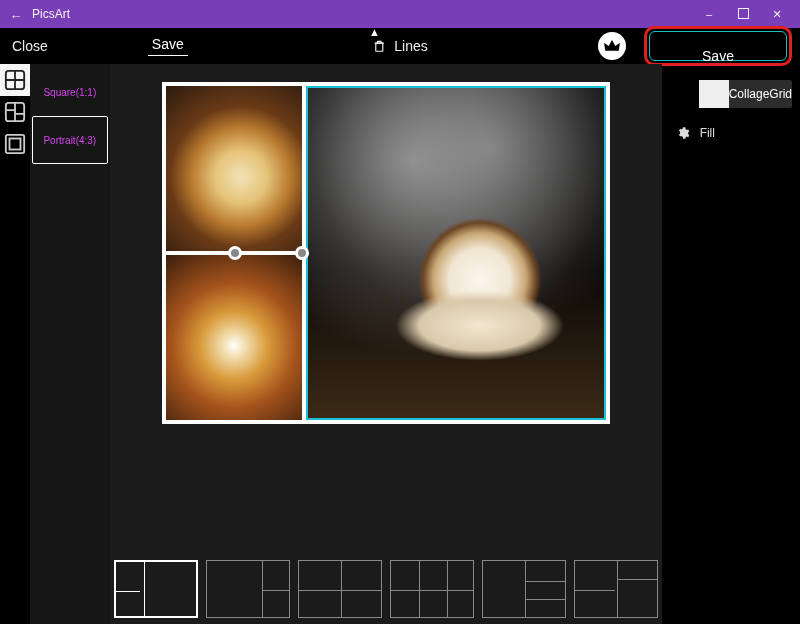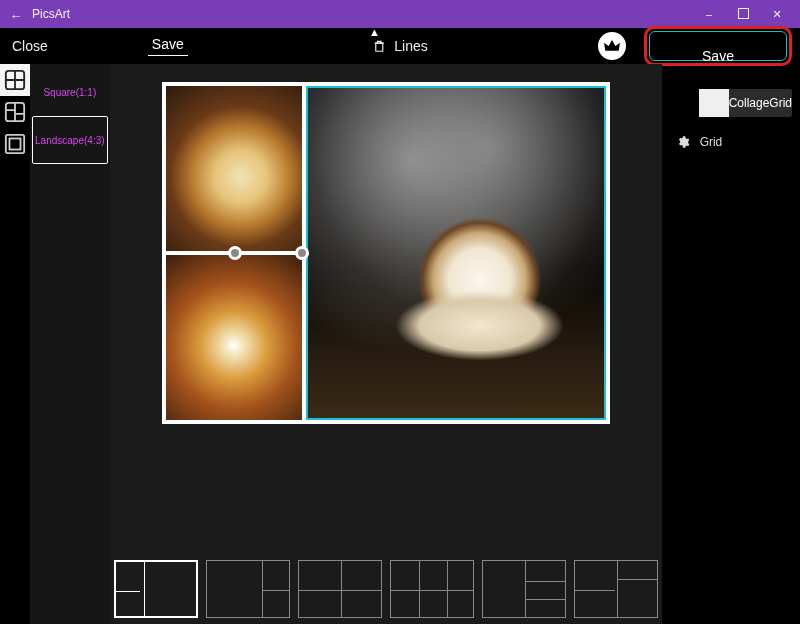--- a/index.html
+++ b/index.html
@@ -50,21 +50,21 @@
   .handle { position:absolute; width:14px; height:14px; border:3px solid #fff; border-radius:50%; background:#888; transform:translate(-50%,-50%); z-index:3; }
   
   .layout-strip { height: 66px; display:flex; align-items:center; gap:8px; padding:0 4px 4px 4px; overflow:hidden; }
   .layout-thumb { width: 84px; height: 58px; border:1px solid #888; position:relative; flex:0 0 auto; }
   .layout-thumb.sel { border:2px solid #fff; }
   .layout-thumb .v { position:absolute; top:0; bottom:0; width:1px; background:#888; }
   .layout-thumb .h { position:absolute; left:0; right:0; height:1px; background:#888; }
   .layout-thumb.sel .v, .layout-thumb.sel .h { background:#fff; }
   
   .rpanel { width: 142px; background:#000; border-top:1px solid #000; padding-top:6px; }
-  .rpanel .chip { margin:18px 8px 10px; height:28px; border-radius:2px; display:flex; align-items:center; overflow:hidden;padding-left:29px; }
+  .rpanel .chip { margin:9px 8px 10px; height:28px; border-radius:2px; display:flex; align-items:center; overflow:hidden;padding-left:29px; }
   .rpanel .chip .swatch { width:30px; height:100%; background:#efefef; }
   .rpanel .chip .lbl { flex:1; background:#2c2c2c; color:#fff; font-size:12px; display:flex; align-items:center; justify-content:center; height:100%; }
   .rpanel .opt { display:flex; align-items:center; gap:10px; padding:8px 14px; font-size:12px; color:#ddd; }
   .gear { width:14px; height:14px; }
   .trash { width:14px; height:16px; }
   .share { width:14px; height:14px; }
 </style>
 </head>
 <body>
 
@@ -127,21 +127,21 @@
           <rect x="6" y="6" width="12" height="12"></rect>
         </svg>
     </div>
   </div>
 
   <div class="ratios">
     <div class="ratio">
         <span>Square(1:1)</span>
       </div>
     <div class="ratio sel">
-        <span>Landscape(4:3)</span>
+        <span>Portrait(4:3)</span>
       </div>
   </div>
 
   <div class="canvas-area">
     <div class="canvas-wrap">
       <div class="collage-frame">
         <div class="col-left">
           <div class="cell small coffee1"></div>
           <div class="cell small coffee2"></div>
         </div>
@@ -184,16 +184,16 @@
 
   <div class="rpanel">
     <div class="chip">
       <div class="swatch"></div>
       <div class="lbl">CollageGrid</div>
     </div>
     <div class="opt">
       <svg class="gear" viewBox="0 0 24 24" fill="#ddd">
           <path d="M12 8a4 4 0 100 8 4 4 0 000-8zm9 4a7 7 0 00-.1-1.2l2-1.6-2-3.4-2.4 1a7 7 0 00-2-1.2L16 2h-4l-.5 2.6a7 7 0 00-2 1.2l-2.4-1-2 3.4 2 1.6A7 7 0 007 12c0 .4 0 .8.1 1.2l-2 1.6 2 3.4 2.4-1c.6.5 1.3.9 2 1.2L12 22h4l.5-2.6c.7-.3 1.4-.7 2-1.2l2.4 1 2-3.4-2-1.6c.1-.4.1-.8.1-1.2z"></path>
         </svg>
-      <span>Grid</span>
+      <span>Fill</span>
     </div>
   </div>
 </div>
 
 </body></html>

